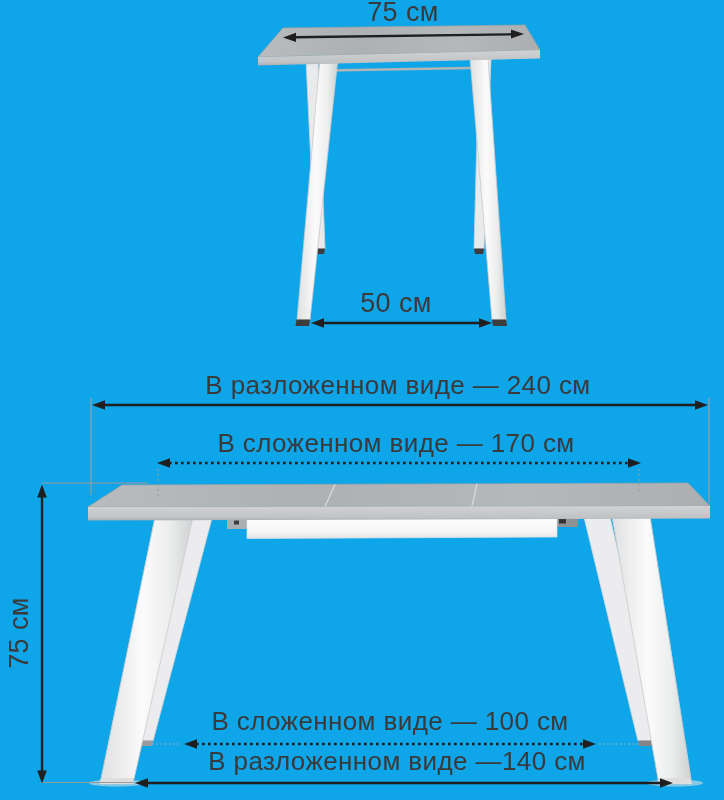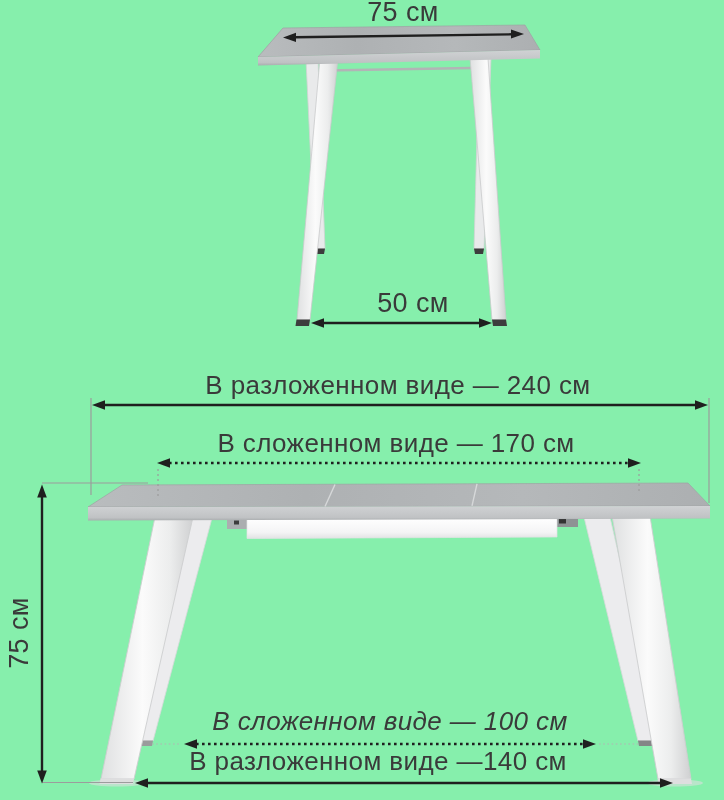--- a/index.html
+++ b/index.html
@@ -1,19 +1,19 @@
 <!DOCTYPE html>
 <html style="--text-color: #3a3a3a; --arrow-color: #1f1f1f;"><head>
 <meta charset="utf-8">
 <style>
   html,body{margin:0;padding:0;background:#ffffff;}
   #canvas{
     position:relative;
     width:724px;height:800px;
-    background:#86efac;
+    background:#0ea5e9;
     overflow:hidden;
     font-family:"Liberation Sans", sans-serif;
   }
   #scene{position:absolute;left:0;top:0;}
   .lbl{
     position:absolute;
     font-family:"Liberation Sans", sans-serif;
     font-size:26px;
     line-height:1.05;
     color:var(--text-color,#3a3a3a);
@@ -156,24 +156,24 @@
       <g>
         <line class="arrow-line" x1="147" y1="783" x2="661" y2="783"></line>
         <path class="arrow-head" d="M135,783 L148,778.2 L148,787.8 Z"></path>
         <path class="arrow-head" d="M673,783 L660,778.2 L660,787.8 Z"></path>
       </g>
     </g>
   </svg>
 
   <div class="lbl big" style="left:403px;top:-2px;">75 см</div>
 
-  <div class="lbl big" style="left:413px;top:289px;">50 см</div>
+  <div class="lbl big" style="left:396px;top:289px;">50 см</div>
 
   <div class="lbl" style="left:398px;top:372px;">В разложенном виде — 240 см</div>
 
   <div class="lbl" style="left:396px;top:430px;">В сложенном виде — 170 см</div>
 
   <div class="lbl big vertical" style="left:19px;top:633px;">75 см</div>
 
-  <div class="lbl" style="left:390px;top:708px;font-style:italic;">В сложенном виде — 100 см</div>
+  <div class="lbl" style="left:390px;top:708px;">В сложенном виде — 100 см</div>
 
-  <div class="lbl" style="left:378px;top:748px;text-align:right;">В разложенном виде —140 см</div>
+  <div class="lbl" style="left:397px;top:748px;text-align:right;">В разложенном виде —140 см</div>
 </div>
 
 </body></html>

